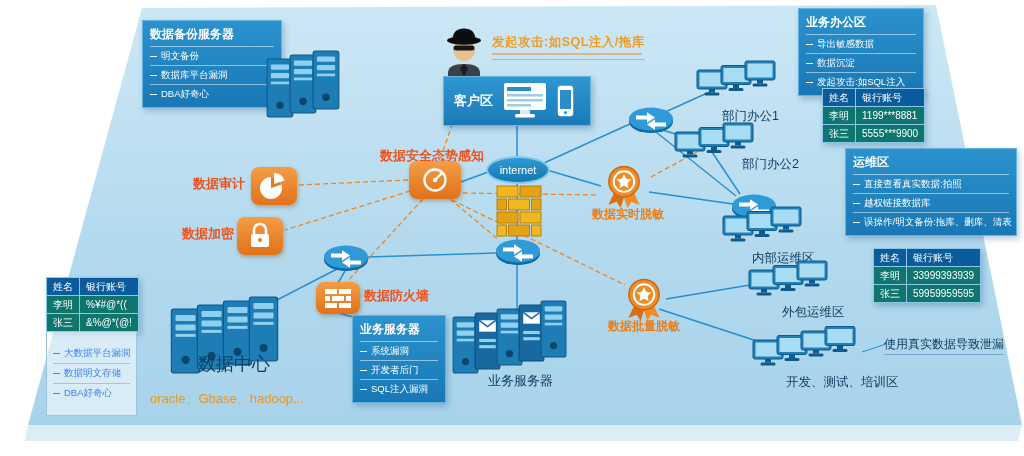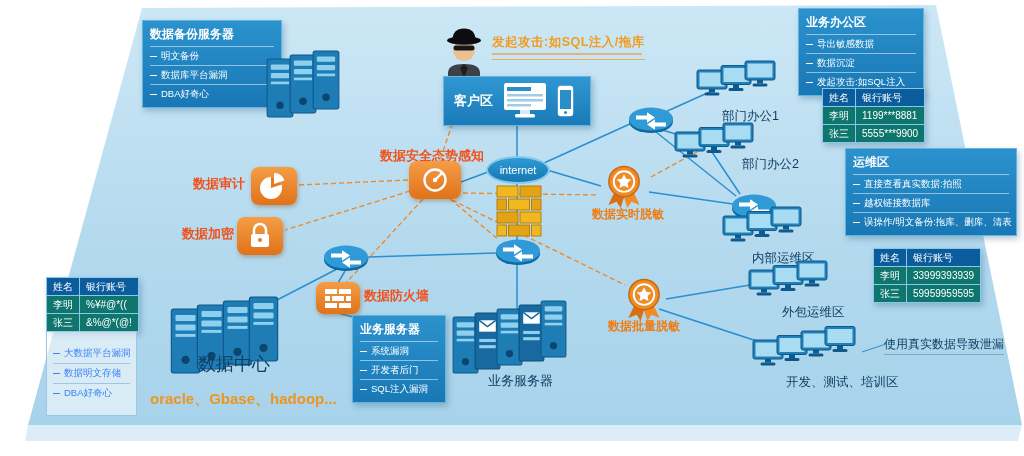--- a/index.html
+++ b/index.html
@@ -38,21 +38,21 @@
 .pc-group svg:nth-child(4){transform:translateY(-4.5px)}
 .srv-group{display:flex}
 .srv-group svg{margin-left:-5px}
 .srv-group svg:first-child{margin-left:0}
 .srv-group svg:nth-child(1){transform:translateY(8px)}
 .srv-group svg:nth-child(2){transform:translateY(4px)}
 .srv-group svg:nth-child(3){transform:translateY(0)}
 .srv-group svg:nth-child(4){transform:translateY(-4px)}
 .srv-group svg:nth-child(5){transform:translateY(-8px)}
 .dev-note{font-size:12px;color:#0e3e63;border-bottom:1px solid #76a9cb;padding-bottom:1px;white-space:nowrap}
-.dc-tech{font-size:15px;font-weight:bold;color:#f0941d;white-space:nowrap}
+.dc-tech{font-size:13px;font-weight:normal;color:#f0941d;white-space:nowrap}
 </style>
 </head>
 <body>
 
 <svg width="0" height="0" style="position:absolute" aria-hidden="true">
   <defs>
     <symbol id="sym-server" viewBox="0 0 26 56">
       <rect x="1" y="1" width="24" height="54" rx="2" fill="#1f7db5" stroke="#0e598b" stroke-width="1"></rect>
       <rect x="4.5" y="6" width="17" height="5" rx="1" fill="#8fd0ef"></rect>
       <rect x="4.5" y="14" width="17" height="5" rx="1" fill="#8fd0ef"></rect>

